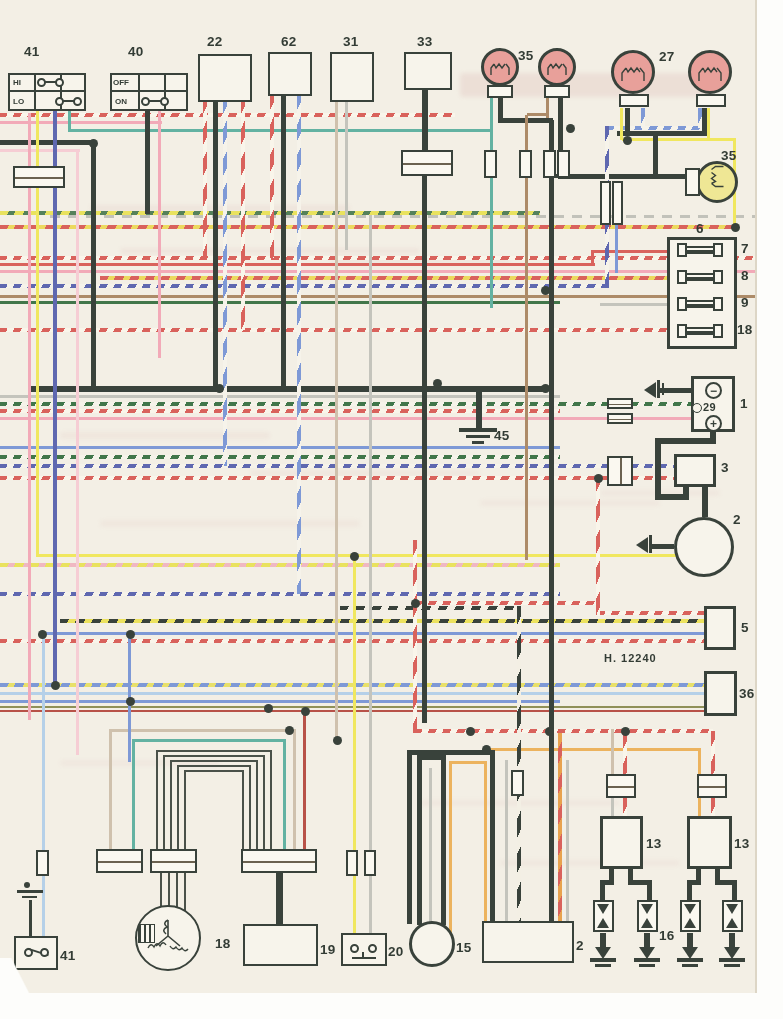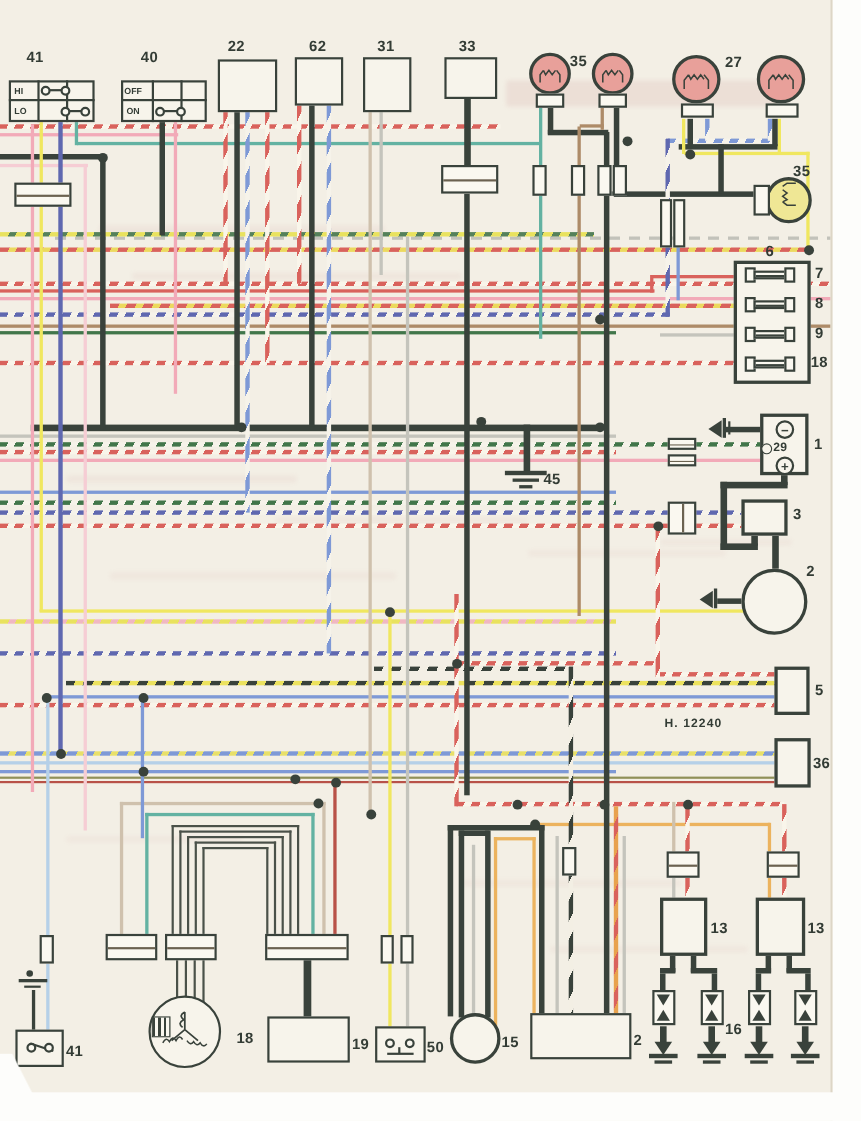--- a/index.html
+++ b/index.html
@@ -446,21 +446,21 @@
   <svg class="filsvg" style="left:138px;top:908px" width="60" height="60" viewBox="0 0 60 60">
     <path d="M30 12 V28 M30 28 L18 38 M30 28 L42 38 M30 12 q-6 3 -1 7 q-6 3 -1 7" stroke="#39423b" stroke-width="1.6" fill="none"></path>
     <path d="M10 40 q3 -6 6 -1 q3 -6 6 -1 q3 -6 6 -1" stroke="#39423b" stroke-width="1.4" fill="none"></path>
     <path d="M32 38 q3 5 6 1 q3 5 6 1 q3 5 6 1" stroke="#39423b" stroke-width="1.4" fill="none"></path>
   </svg>
   <div class="comb" style="left:138px;top:924px;width:15px;height:17px"></div>
 
   <span class="lbl" style="left:320px;top:942px">19</span>
   <div class="box" style="left:243px;top:924px;width:75px;height:42px"></div>
 
-  <span class="lbl" style="left:388px;top:944px">50</span>
+  <span class="lbl" style="left:388px;top:944px">20</span>
   <div class="box" style="left:341px;top:933px;width:46px;height:33px"></div>
   <div class="sc" style="left:350px;top:944px"></div>
   <div class="sc" style="left:368px;top:944px"></div>
   <div class="sl" style="left:352px;top:957px;width:24px"></div>
   <div class="gbar" style="left:362px;top:952px;width:2px;height:6px"></div>
 
   <span class="lbl" style="left:456px;top:940px">15</span>
   <div class="circle" style="left:409px;top:921px;width:46px;height:46px"></div>
 
   <span class="lbl" style="left:576px;top:938px">2</span>

